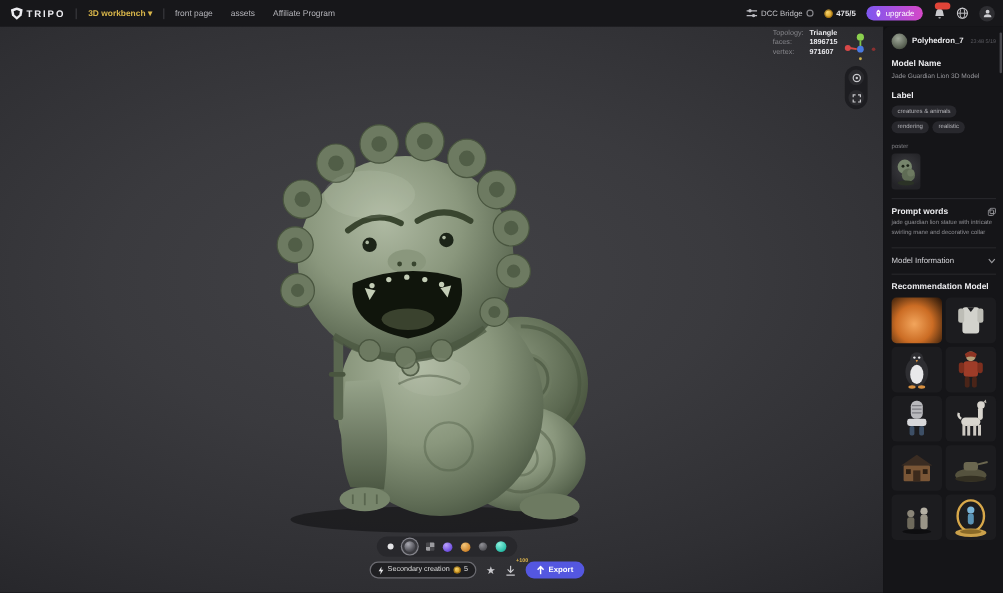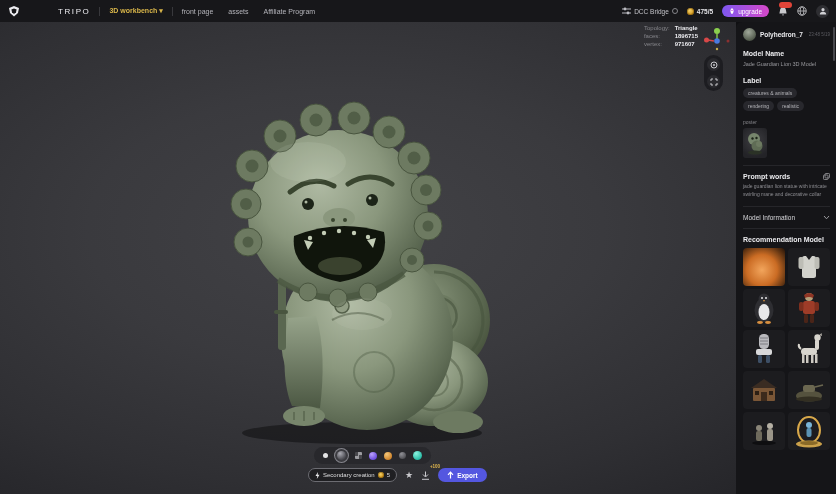--- a/index.html
+++ b/index.html
@@ -4,21 +4,21 @@
 <style>
   * { margin:0; padding:0; box-sizing:border-box; }
   html,body { width:836px; height:494px; overflow:hidden; background:#0b0b0d;
     font-family:"Liberation Sans", sans-serif; }
   .app { position:relative; width:836px; height:494px; background:#101013; }
 
   
   .topbar { position:absolute; top:0; left:0; width:836px; height:22px; background:#17171a;
     display:flex; align-items:center; padding:0 7px 0 9px; color:#bcbcc2; font-size:7px; z-index:9; }
   .logo { display:flex; align-items:center; gap:3px; }
-  .logo-text { font-size:8px; font-weight:normal; letter-spacing:1.6px; color:#ececf0;margin-left:36px; }
+  .logo-text { font-size:8px; font-weight:bold; letter-spacing:1.6px; color:#ececf0; }
   .sep { width:1px; height:9px; background:#38383c; margin:0 9px; }
   .nav { display:flex; gap:15px; align-items:center; }
   .nav-item { color:#b4b4ba; cursor:default; white-space:nowrap; }
   .nav-item.active { color:#d9b64a; font-weight:bold; }
   .tb-right { margin-left:auto; display:flex; align-items:center; gap:9px; }
   .dcc { display:flex; align-items:center; gap:3px; color:#c3c3c8; font-size:6.5px; }
   .info-dot { width:6px; height:6px; border:1px solid #85858a; border-radius:50%; display:inline-block; }
   .credits { display:flex; align-items:center; gap:3px; color:#e6e6ea; font-size:6.5px; font-weight:bold; }
   .coin { width:7px; height:7px; border-radius:50%;
     background:radial-gradient(circle at 35% 30%, #f7d56e, #d59d26 65%, #a87714); box-shadow:inset 0 0 0 1px rgba(120,80,0,.5); }

